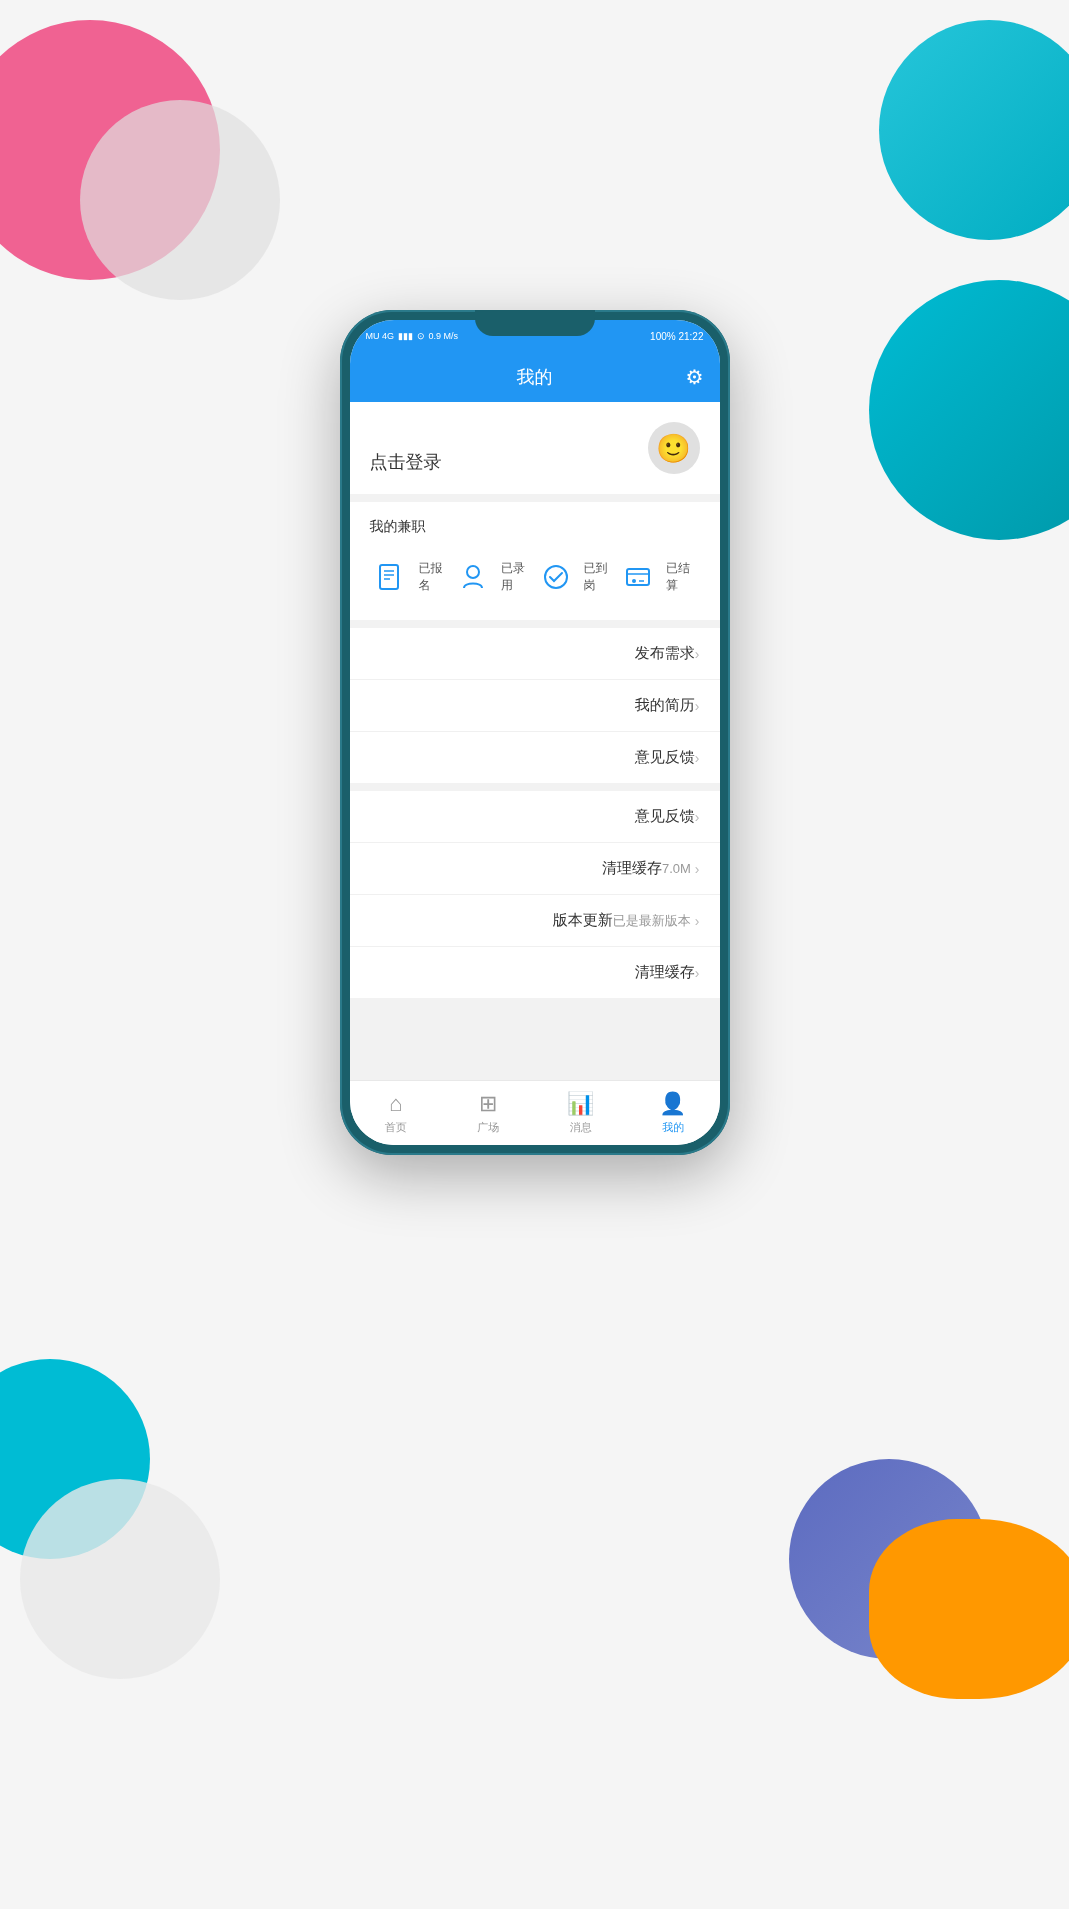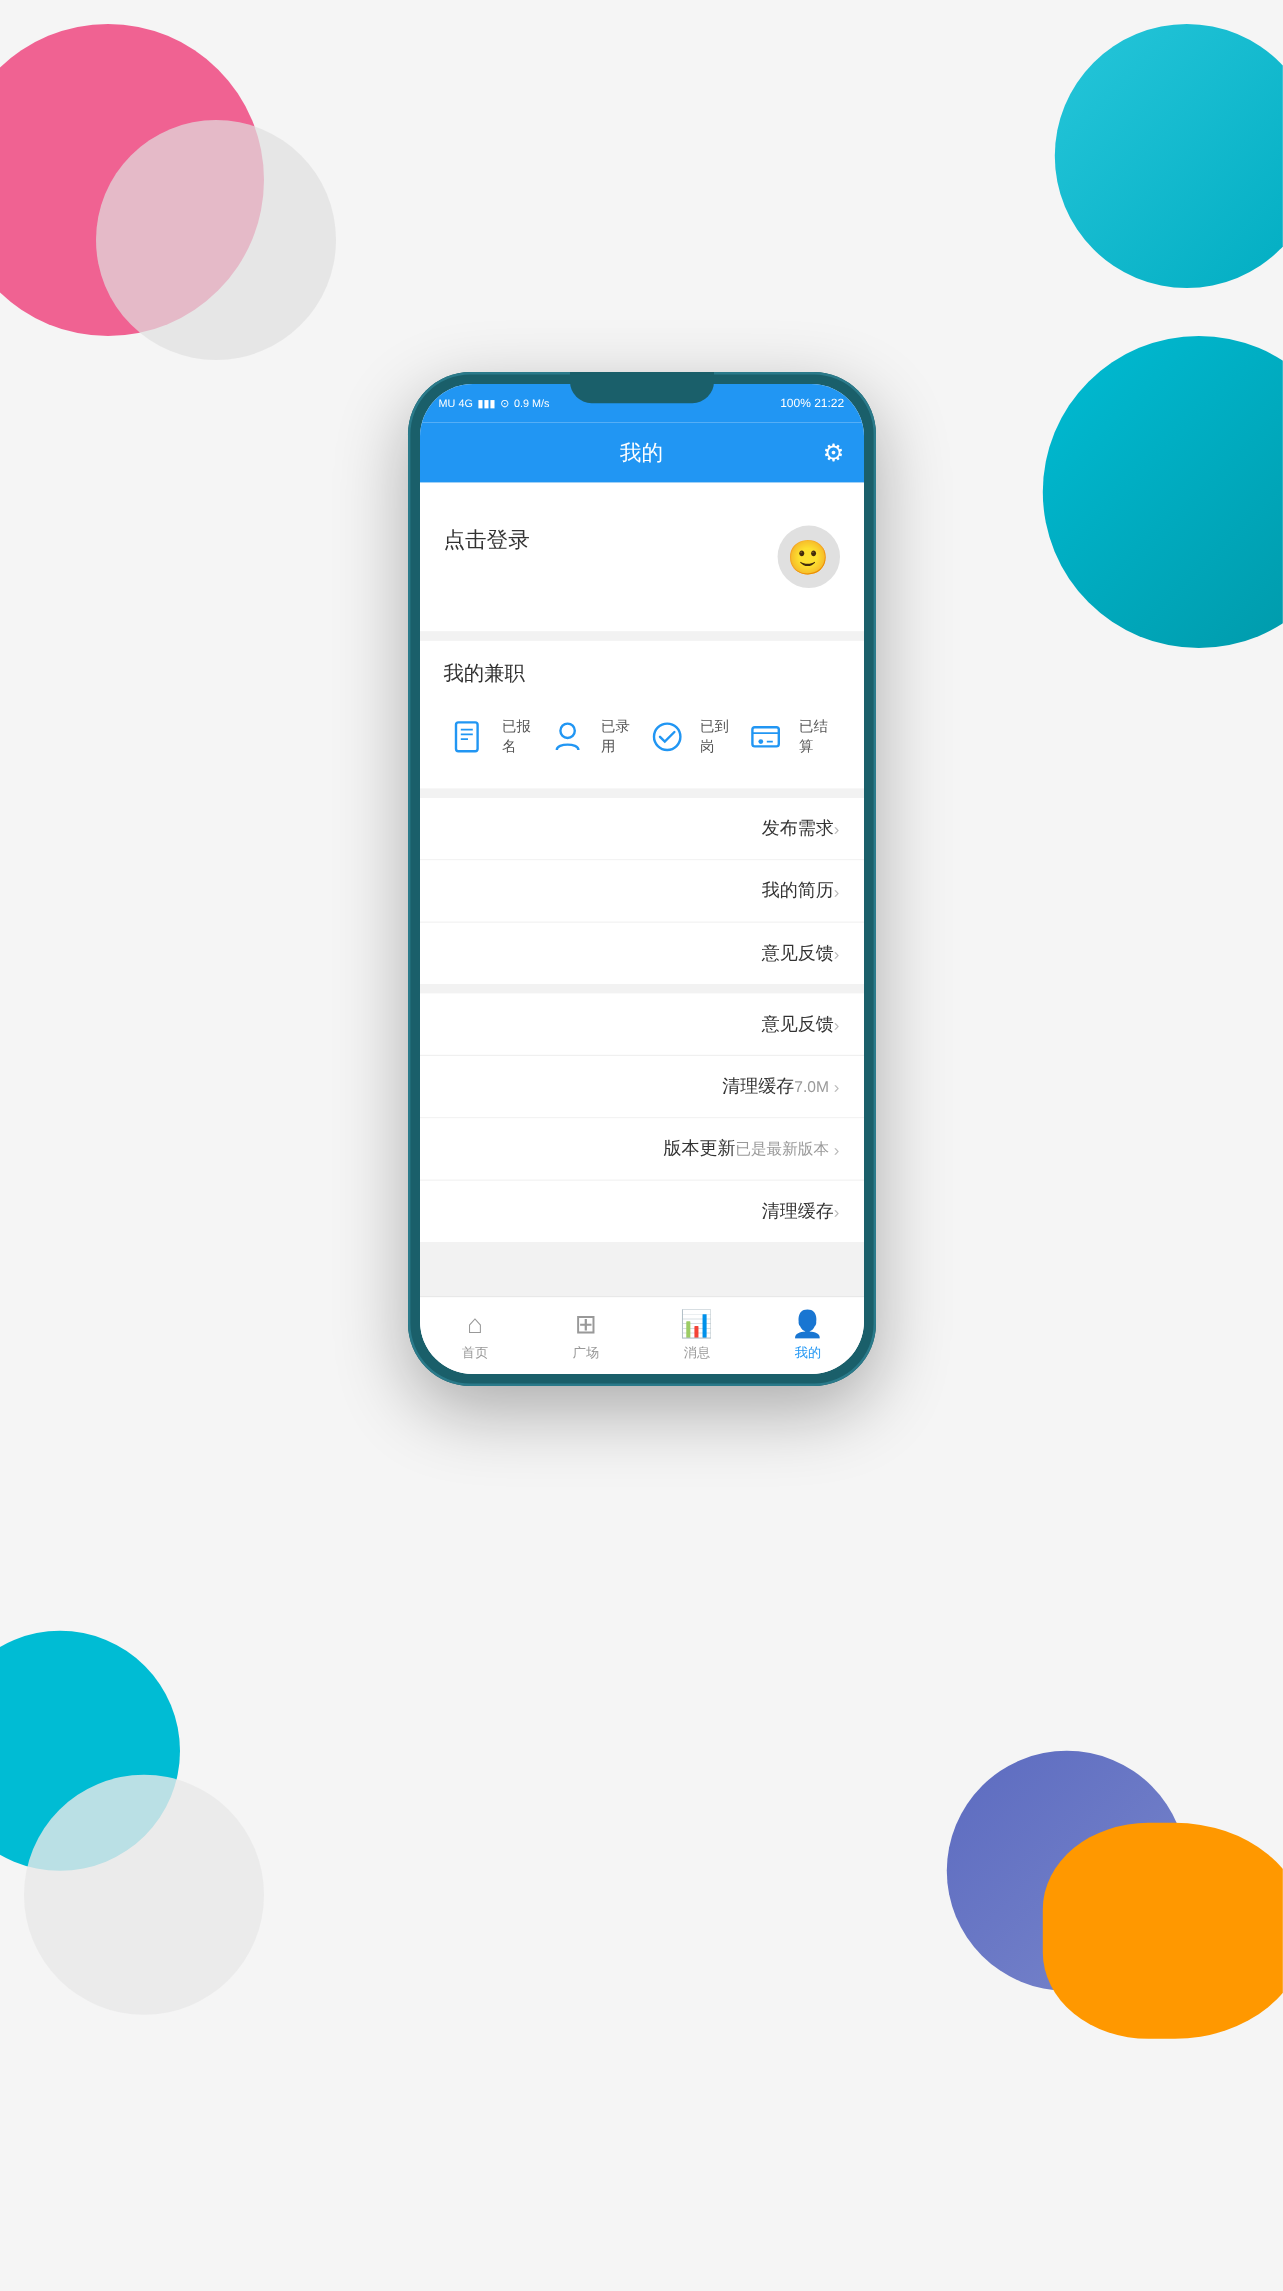--- a/index.html
+++ b/index.html
@@ -154,23 +154,23 @@
       flex: 1;
       background: #f2f2f2;
       overflow-y: auto;
       display: flex;
       flex-direction: column;
     }
 
     
     .login-section {
       background: white;
-      padding: 36px 20px;
-      display: flex;
-      align-items: flex-start;
+      padding: 20px 20px;
+      display: flex;
+      align-items: flex-end;
       justify-content: space-between;
       margin-bottom: 8px;
     }
     .login-text {
       font-size: 18px;
       color: #333;
       font-weight: 500;
     }
     .avatar-circle {
       width: 52px;
@@ -186,21 +186,21 @@
       color: #9e9e9e;
     }
 
     
     .parttime-section {
       background: white;
       margin-bottom: 8px;
       padding: 16px 20px;
     }
     .section-title {
-      font-size: 17px;
+      font-size: 14px;
       color: #333;
       font-weight: 500;
       margin-bottom: 14px;
       font-family: Liberation Serif, serif;
     }
     .parttime-icons {
       display: flex;
       justify-content: space-around;
       padding: 4px 0;
     }

